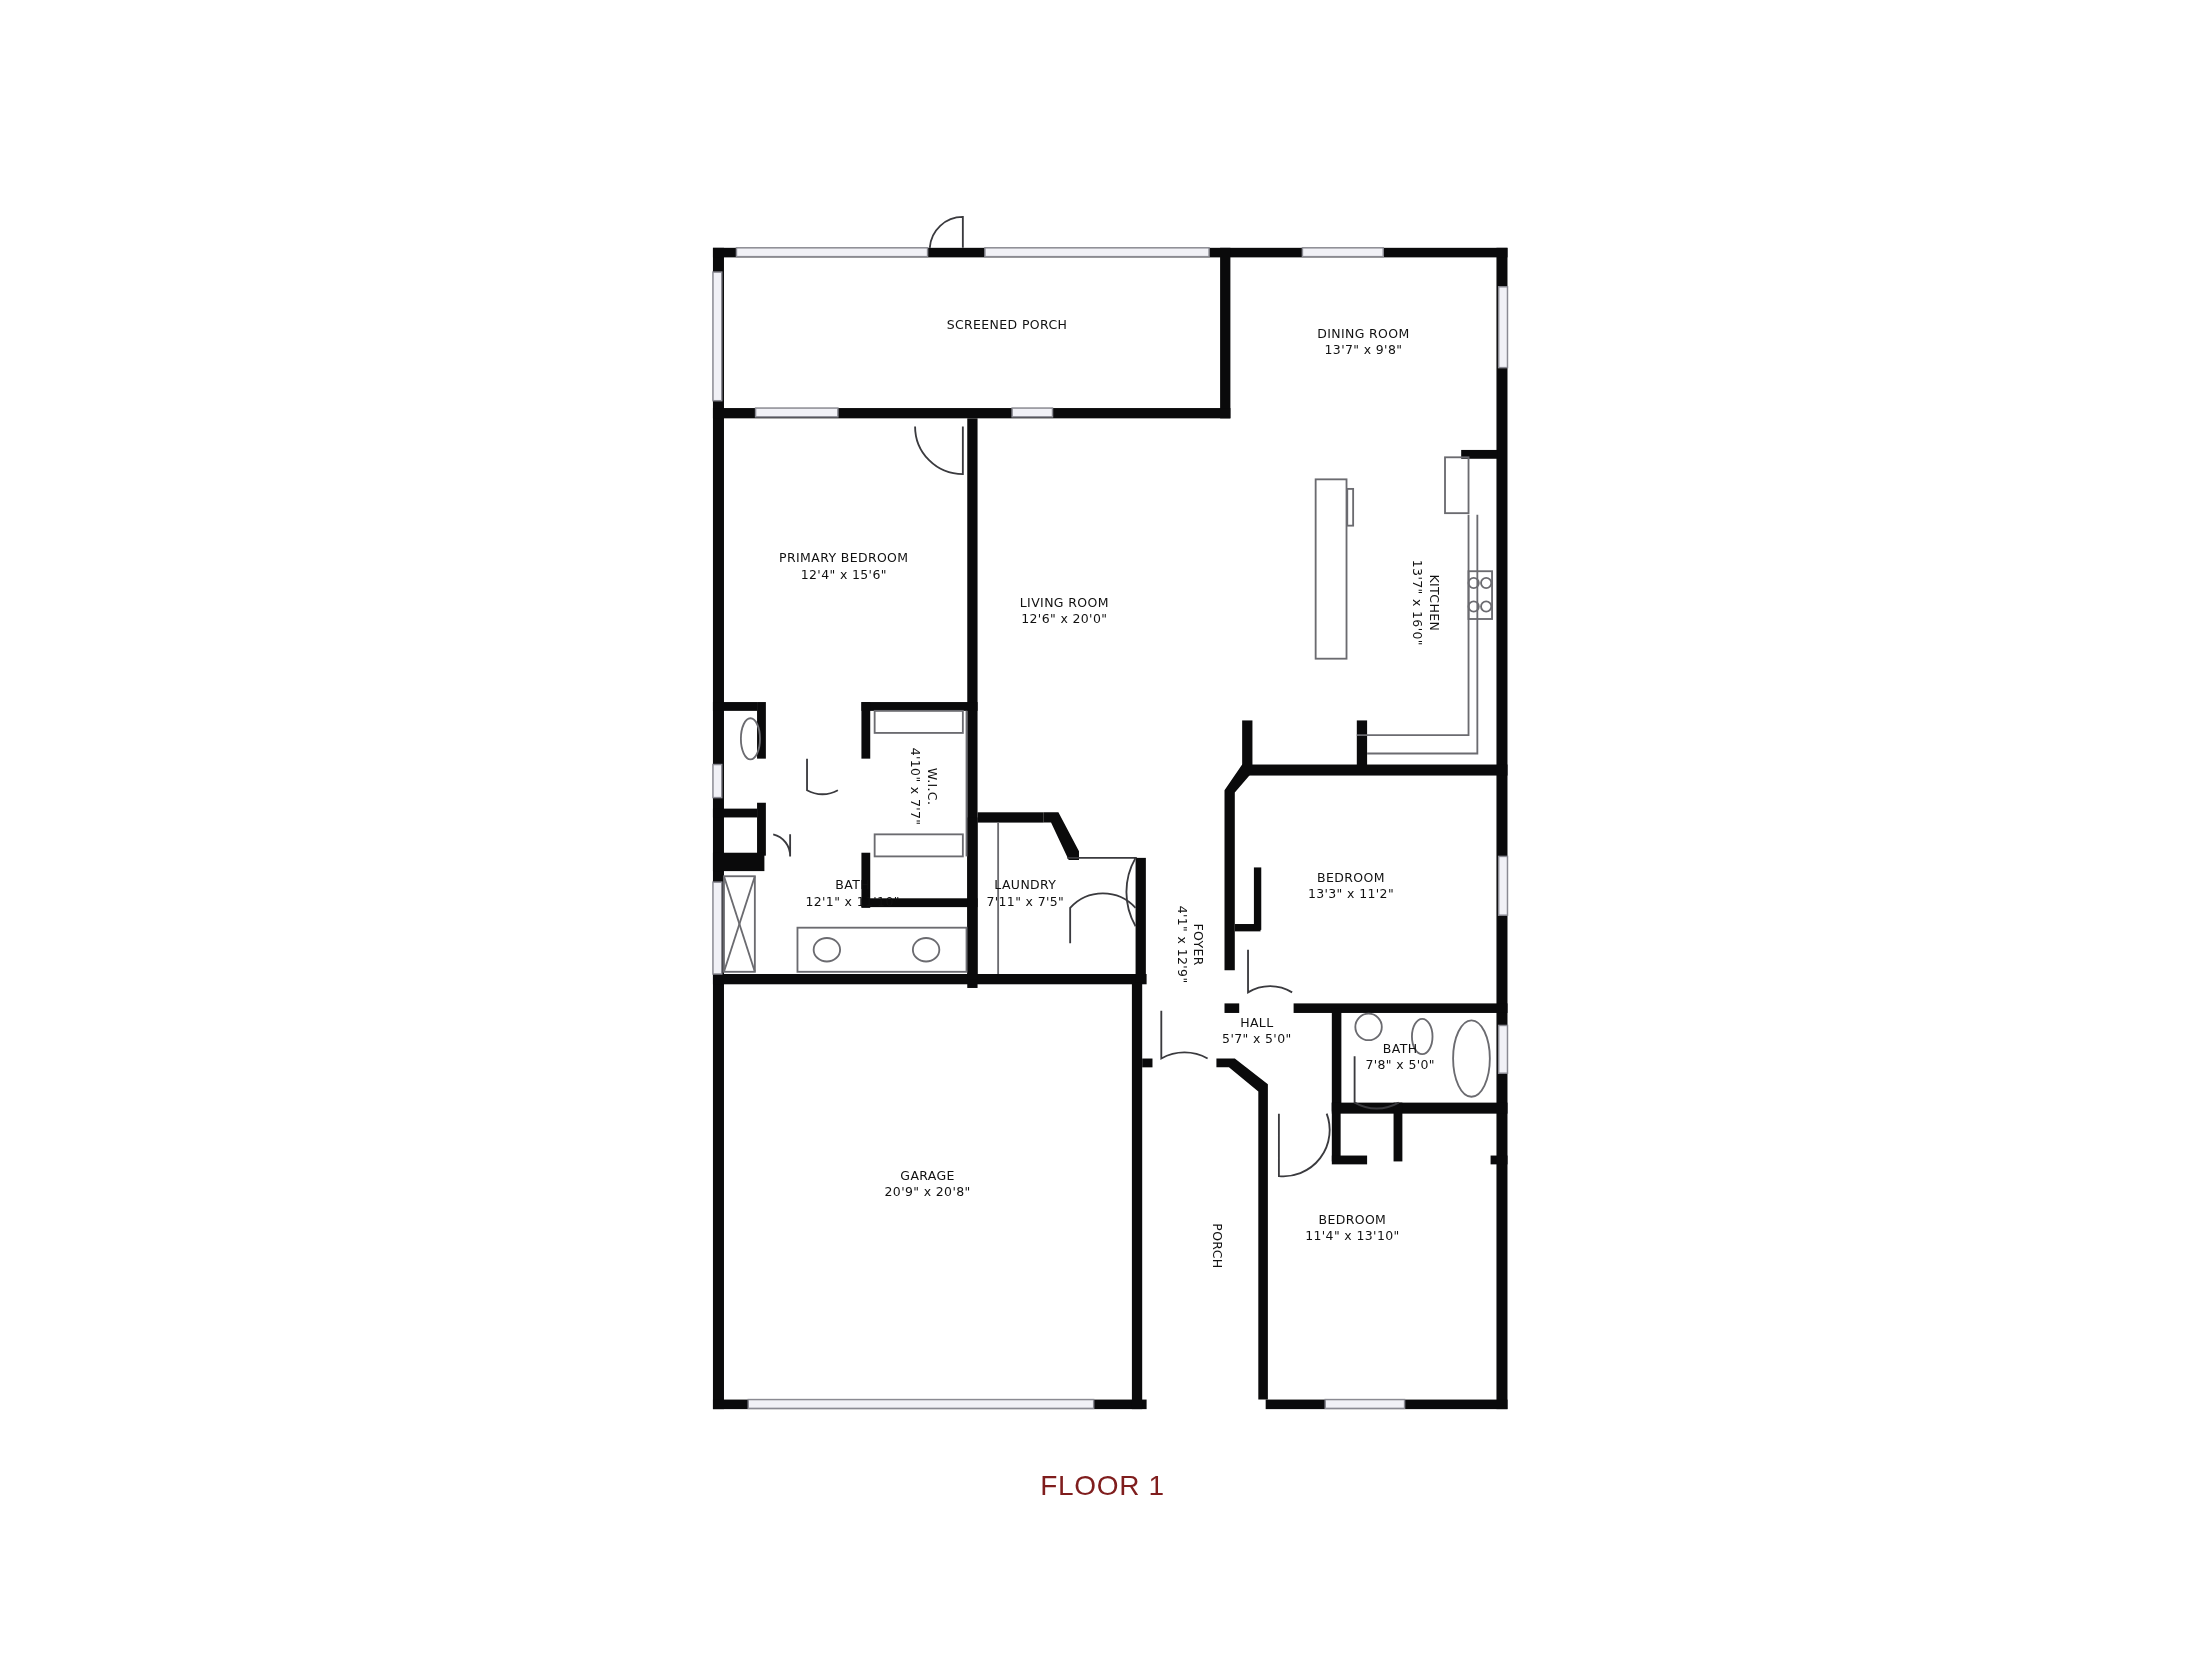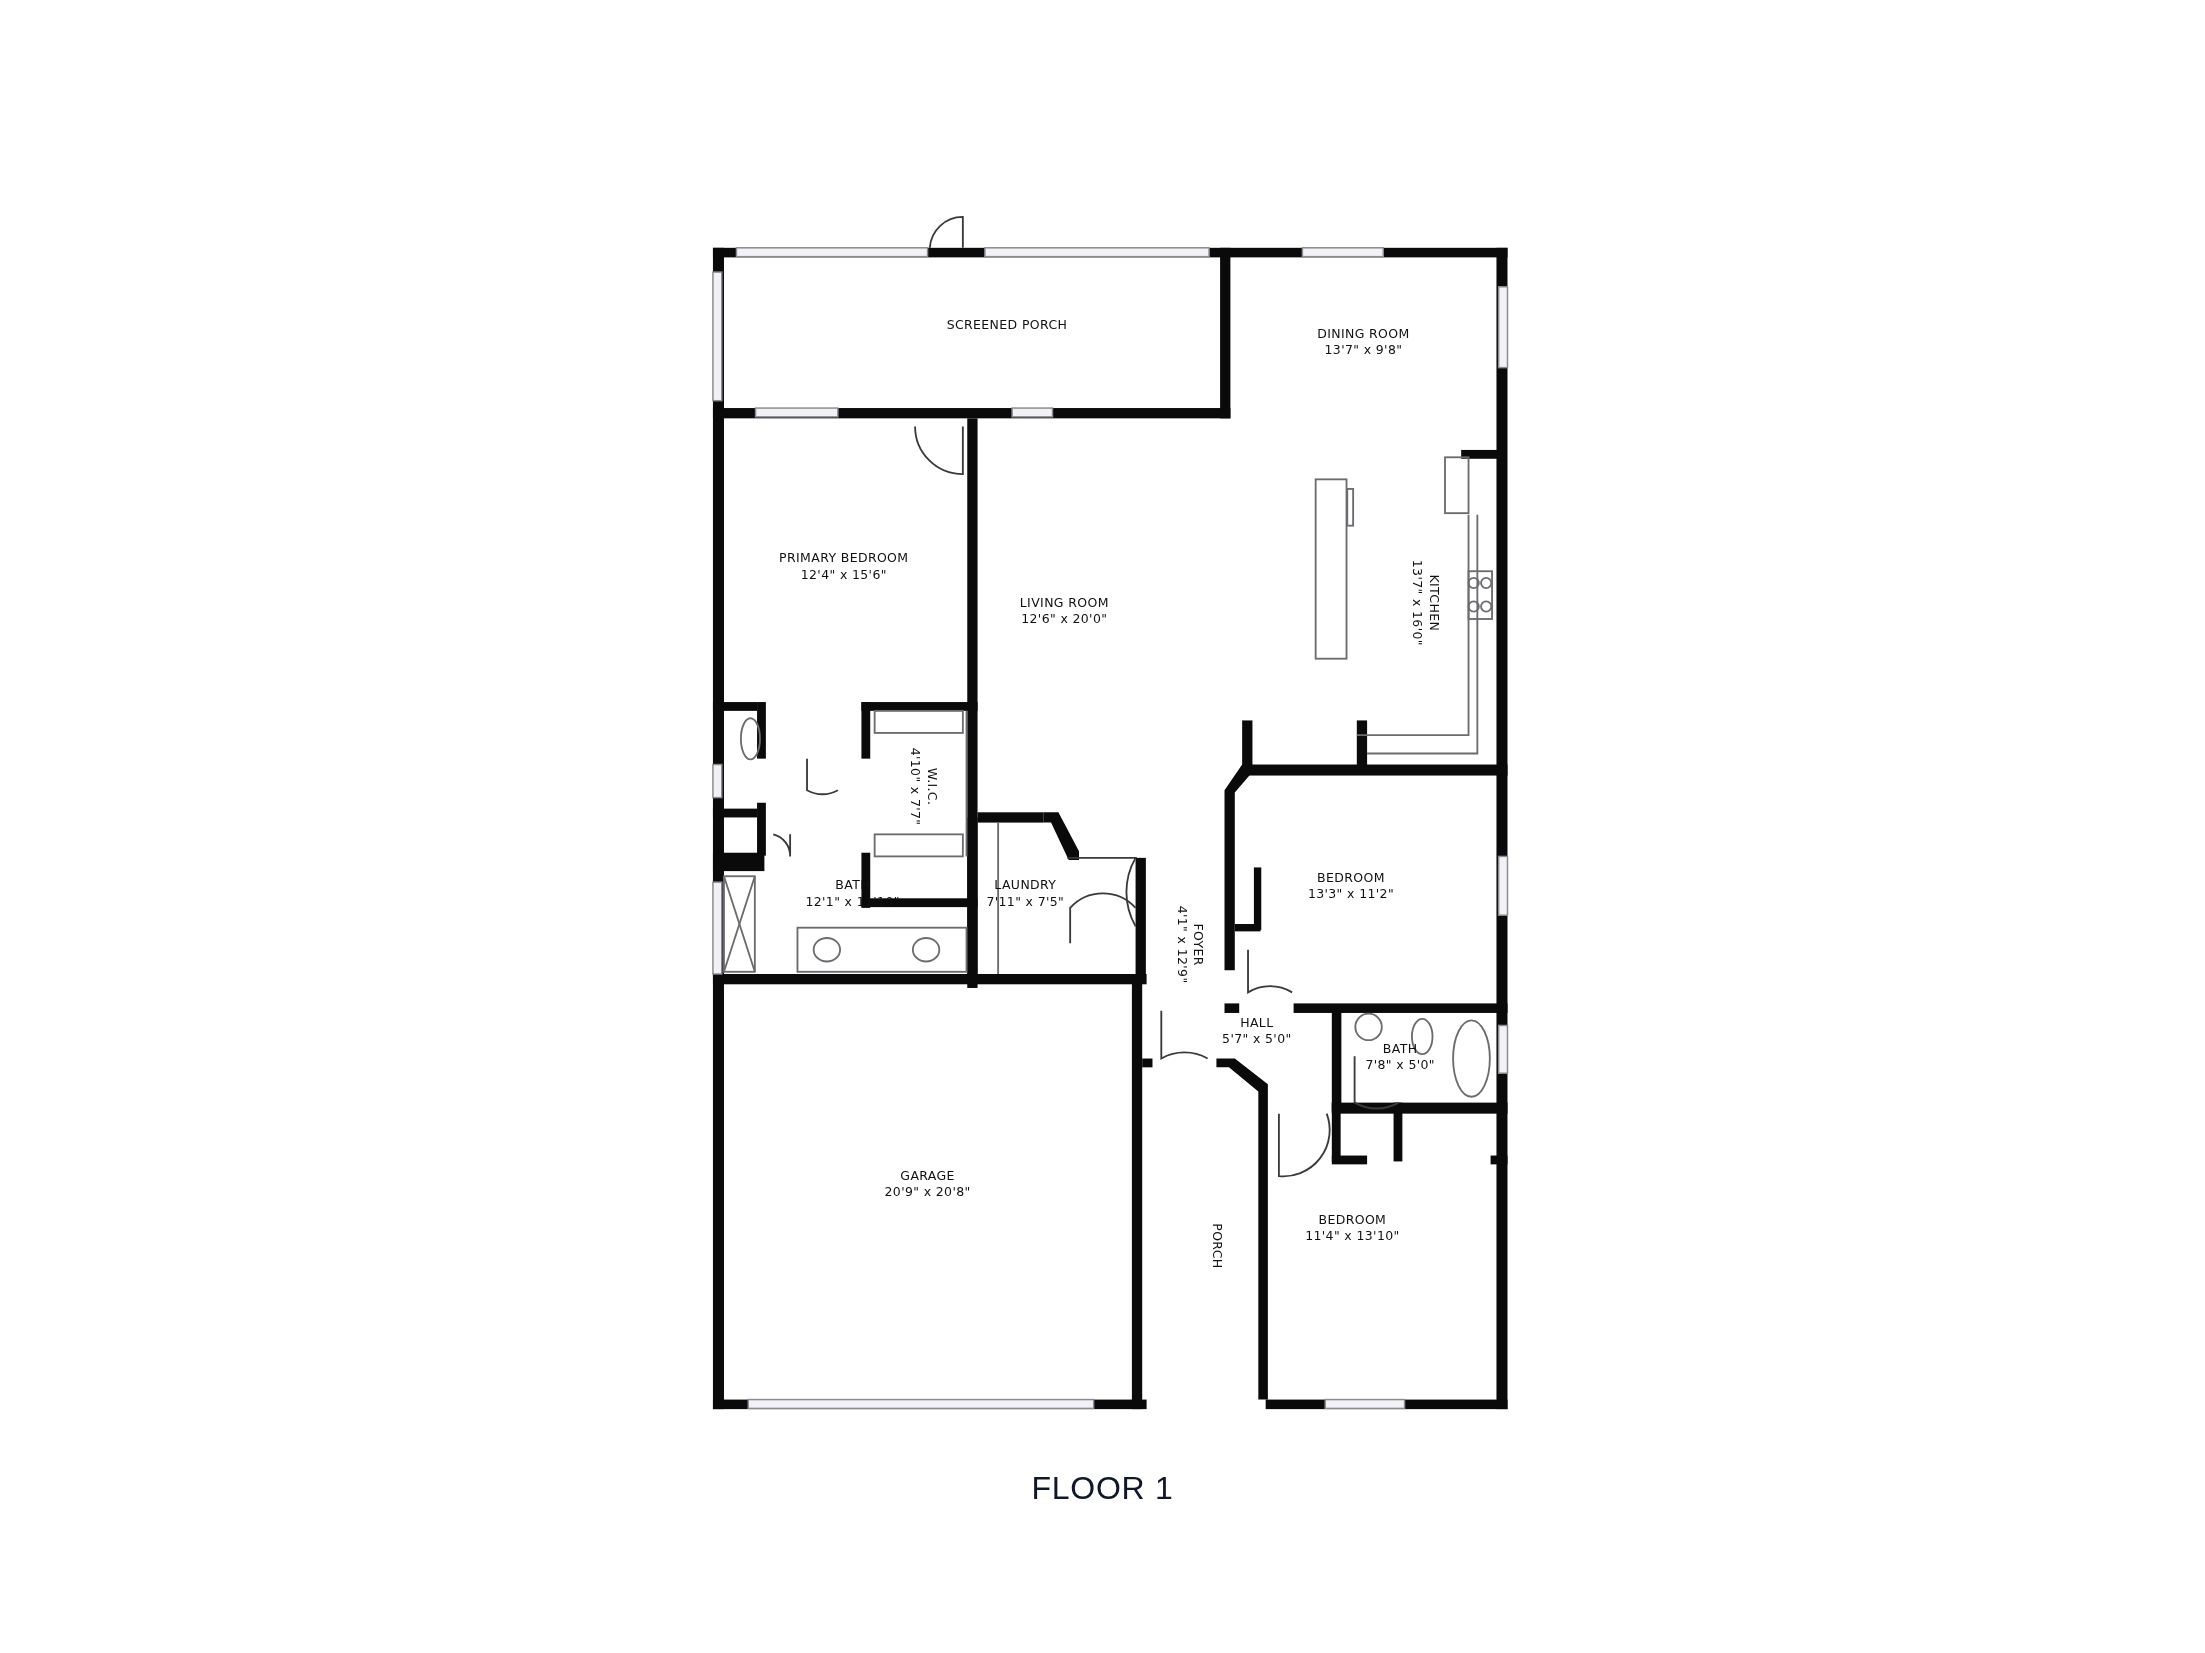--- a/index.html
+++ b/index.html
@@ -3,21 +3,21 @@
 <meta charset="utf-8">
 <style>
   html, body { margin:0; padding:0; background:#ffffff; }
   body { width:2205px; height:1654px; position:relative; overflow:hidden; font-family:"DejaVu Sans", sans-serif; }
   #plan { position:absolute; left:0; top:0; }
   .wall { fill:#0a0a0b; }
   .win { fill:#f1f1f6; stroke:#8a8a92; stroke-width:2; }
   .fix { fill:none; stroke:#6b6b70; stroke-width:2.5; }
   .door { fill:none; stroke:#3a3a3e; stroke-width:2.5; }
   .room-label { font-family:"DejaVu Sans", sans-serif; font-size:17px; fill:#111; text-anchor:middle; letter-spacing:0.5px; }
-  .floor-title { position:absolute; left:0; width:2205px; top:1470px; text-align:center; font-family:"Liberation Sans", sans-serif; font-size:32px; color:#0f172a; letter-spacing:0.7px; }
+  .floor-title { position:absolute; left:0; width:2205px; top:1470px; text-align:center; font-family:"Liberation Sans", sans-serif; font-size:28px; color:#7f1d1d; letter-spacing:0.7px; }
 </style>
 </head>
 <body>
 
 <svg id="plan" width="2205" height="1654" viewBox="0 0 3000 2250" xmlns="http://www.w3.org/2000/svg">
   <g>
 
     <rect class="wall" x="970" y="337" width="15" height="1580"></rect>
     <rect class="wall" x="2036" y="337" width="15" height="1580"></rect>
     <rect class="wall" x="970" y="337" width="1081" height="13"></rect>

